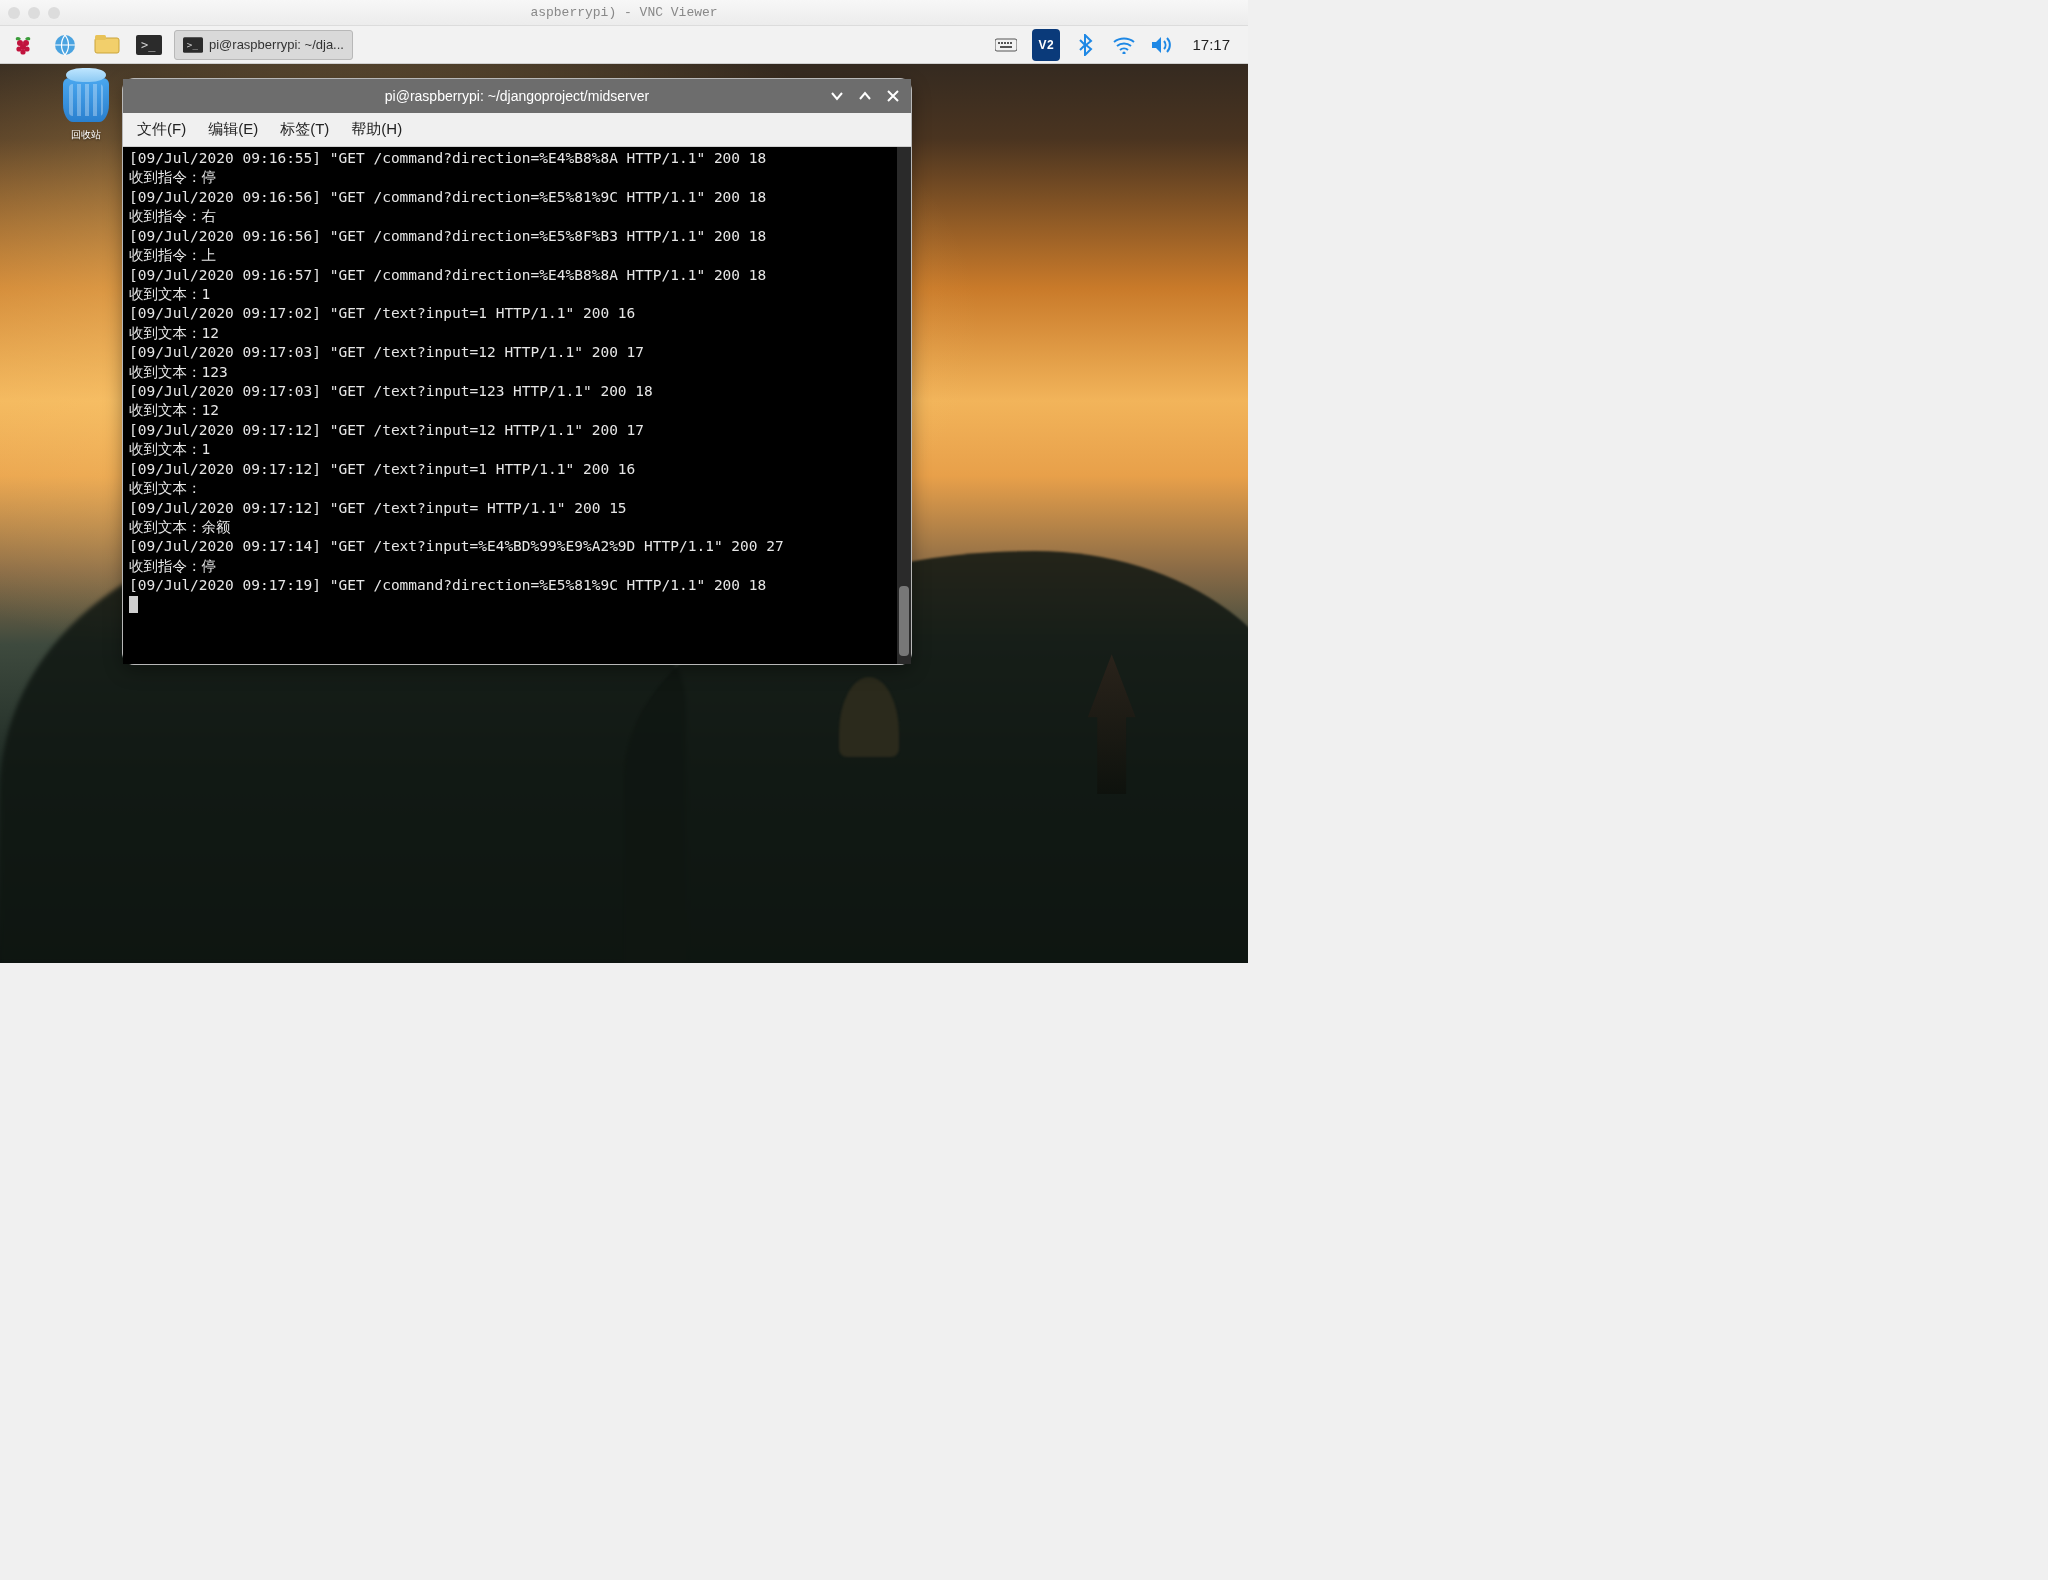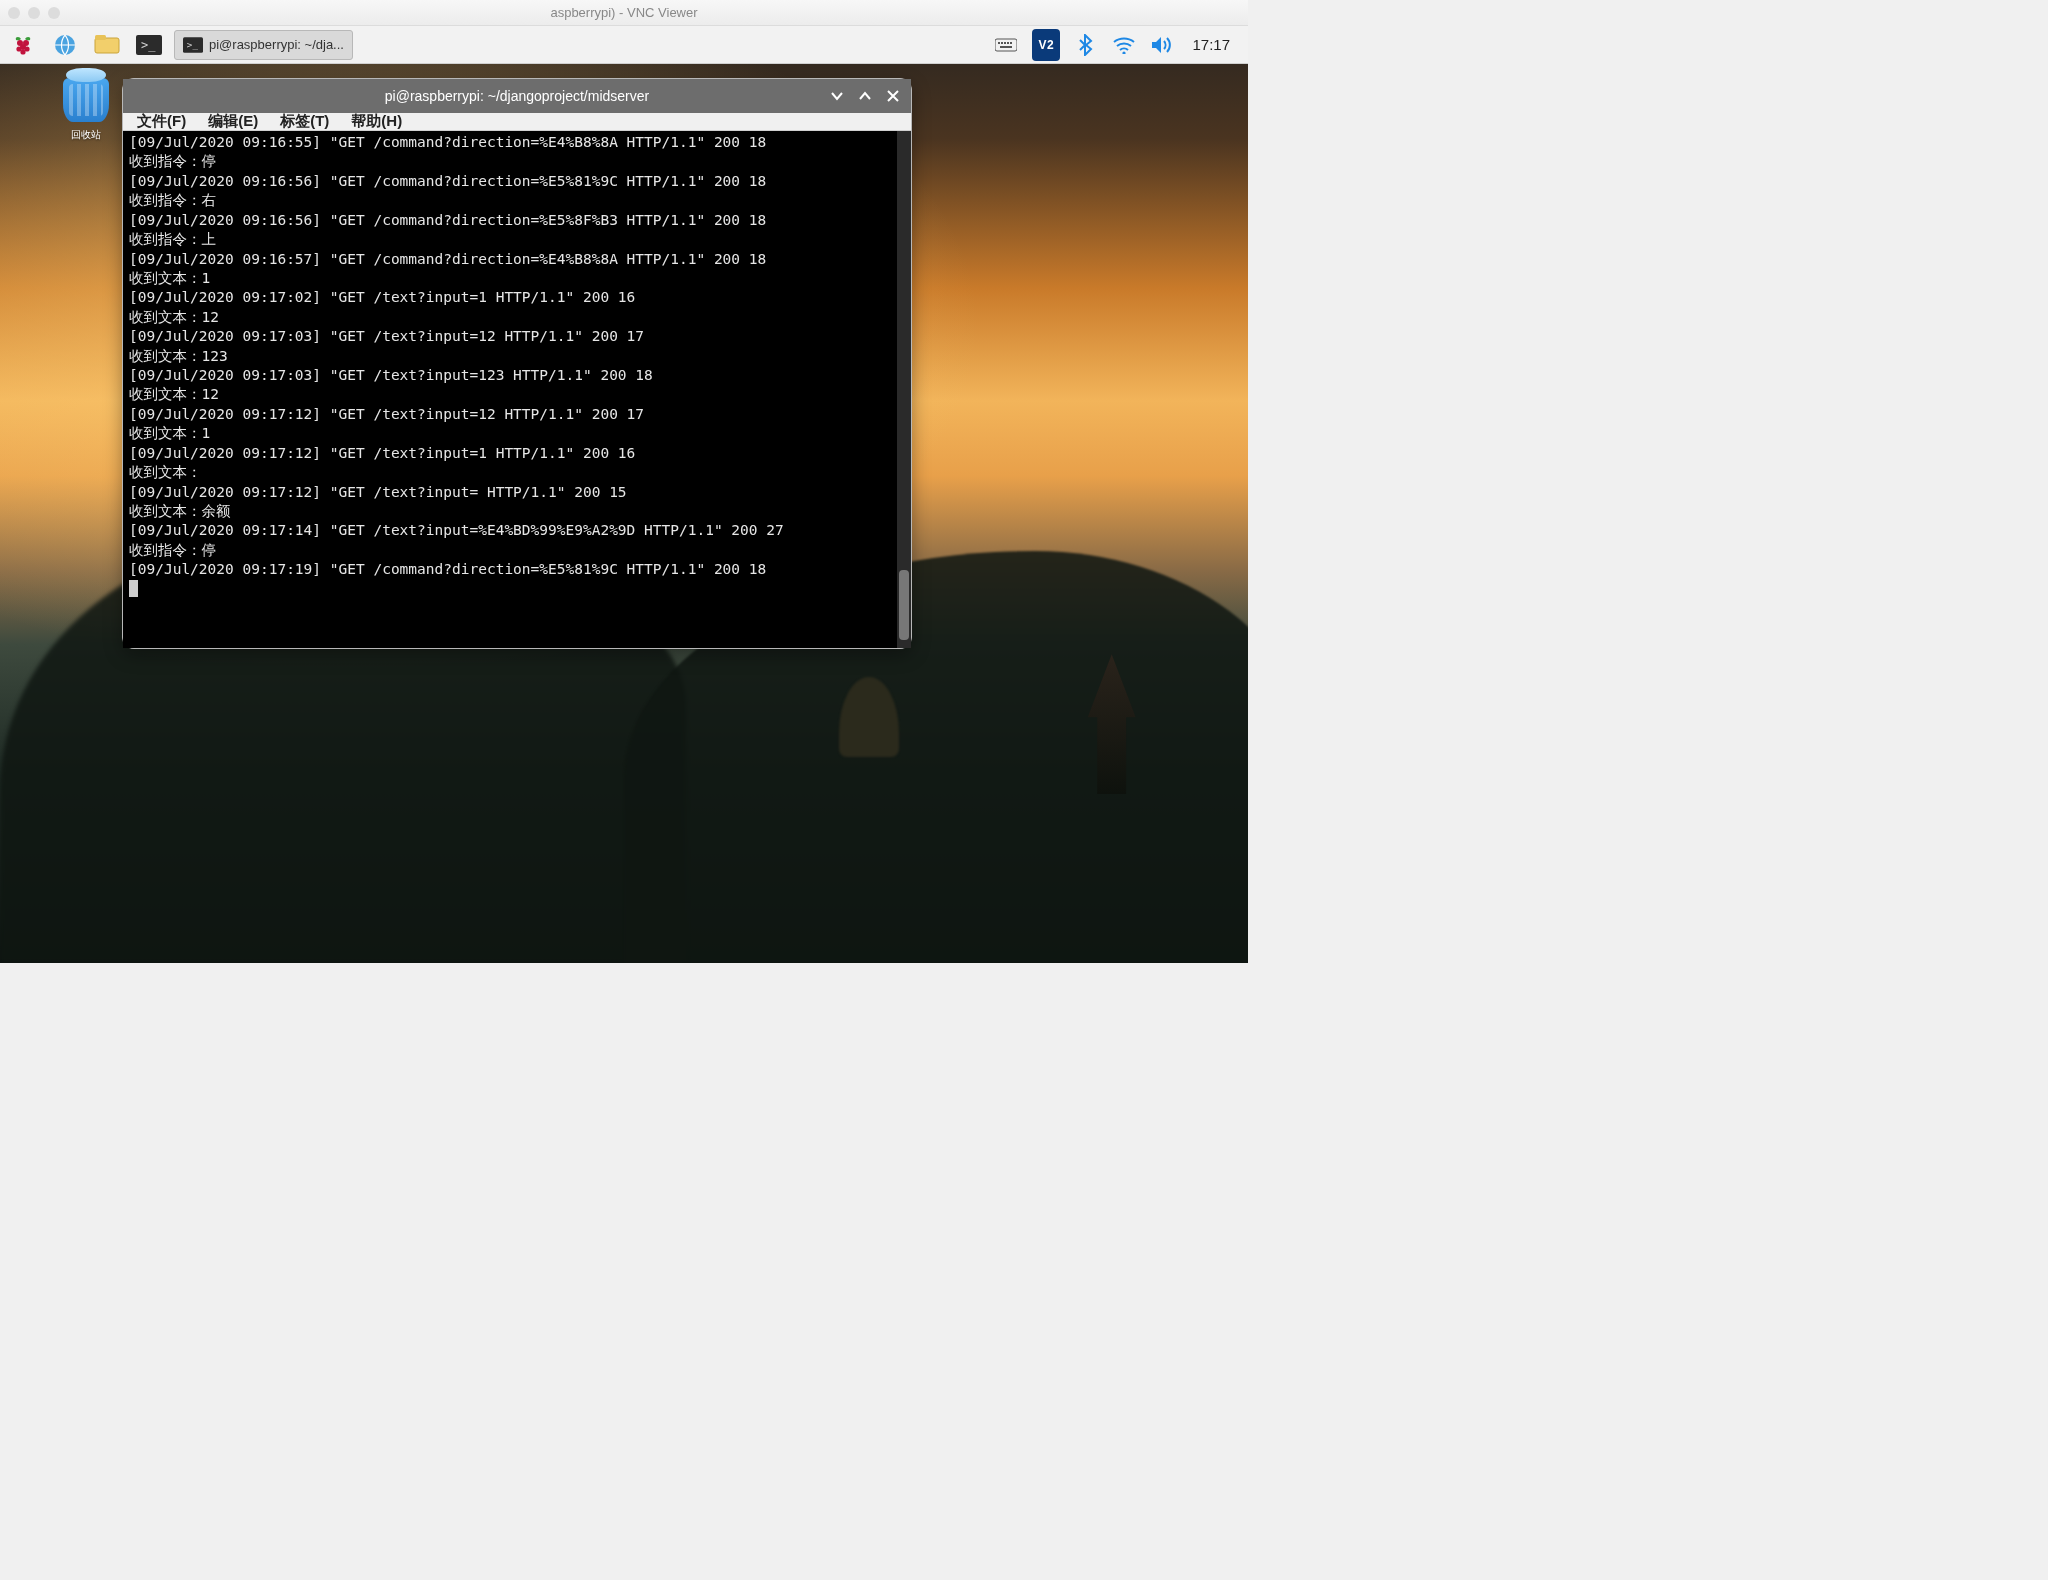--- a/index.html
+++ b/index.html
@@ -14,20 +14,21 @@
 
     
     .host-titlebar {
       height: 26px;
       background: linear-gradient(#f7f7f7, #ececec);
       border-bottom: 1px solid #dcdcdc;
       display: flex;
       align-items: center;
       padding: 0 8px;
       position: relative;
+      font-family: Liberation Mono, monospace;
     }
     .traffic-lights { display: flex; gap: 8px; }
     .traffic-lights .dot { width: 12px; height: 12px; border-radius: 50%; background: #dcdcdc; }
     .host-title {
       position: absolute; left: 0; right: 0;
       text-align: center; font-size: 13px; color: #888;
       pointer-events: none;
     }
 
     
@@ -129,23 +130,23 @@
     .term-title .ttext {
       flex: 1; text-align: center; pointer-events: none;
     }
     .win-btns { display:flex; gap:4px; position:absolute; right:6px; }
     .win-btn {
       width: 24px; height: 24px; display:flex; align-items:center; justify-content:center;
       color: #fff; cursor: pointer; border-radius: 2px;
     }
 
     .term-menu {
-      height: 18px; background: #f0f0f0; border-bottom: 1px solid #d0d0d0;
+      height: 34px; background: #f0f0f0; border-bottom: 1px solid #d0d0d0;
       display: flex; align-items: center; gap: 22px; padding: 0 14px;
-      font-size: 15px; color: #222; font-weight: bold;
+      font-size: 15px; color: #222;
     }
     .term-menu span { cursor: pointer; }
 
     .term-body {
       position: relative;
       background: #000; color: #e6e6e6;
       font-family: "DejaVu Sans Mono","Menlo","Consolas",monospace;
       font-size: 14.5px; line-height: 1.34;
       padding: 2px 8px 10px 6px;
       min-height: 430px;

